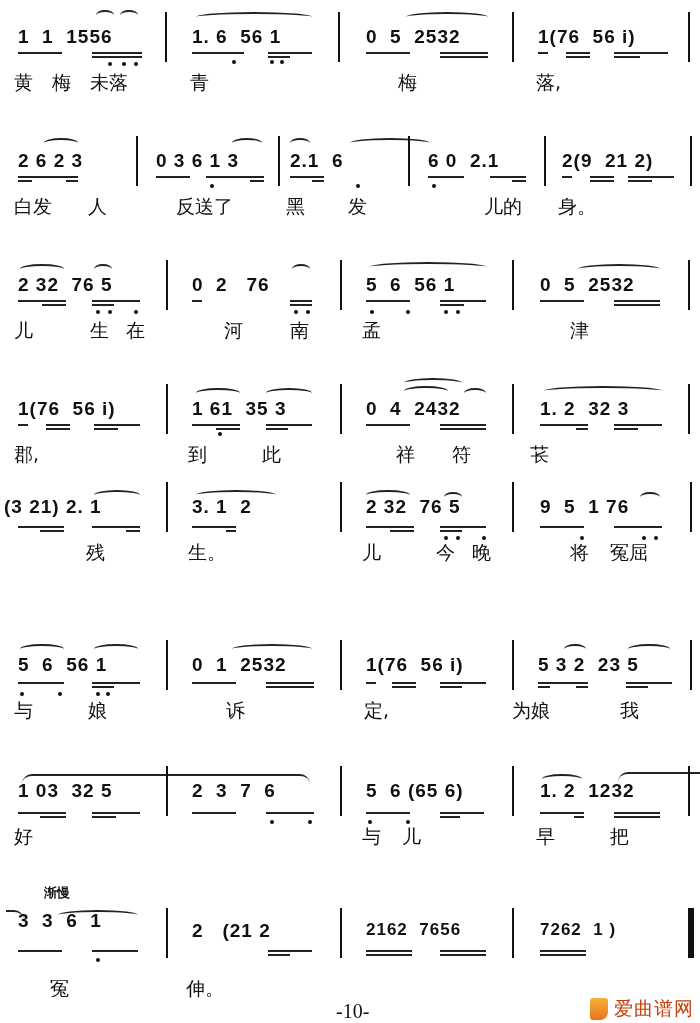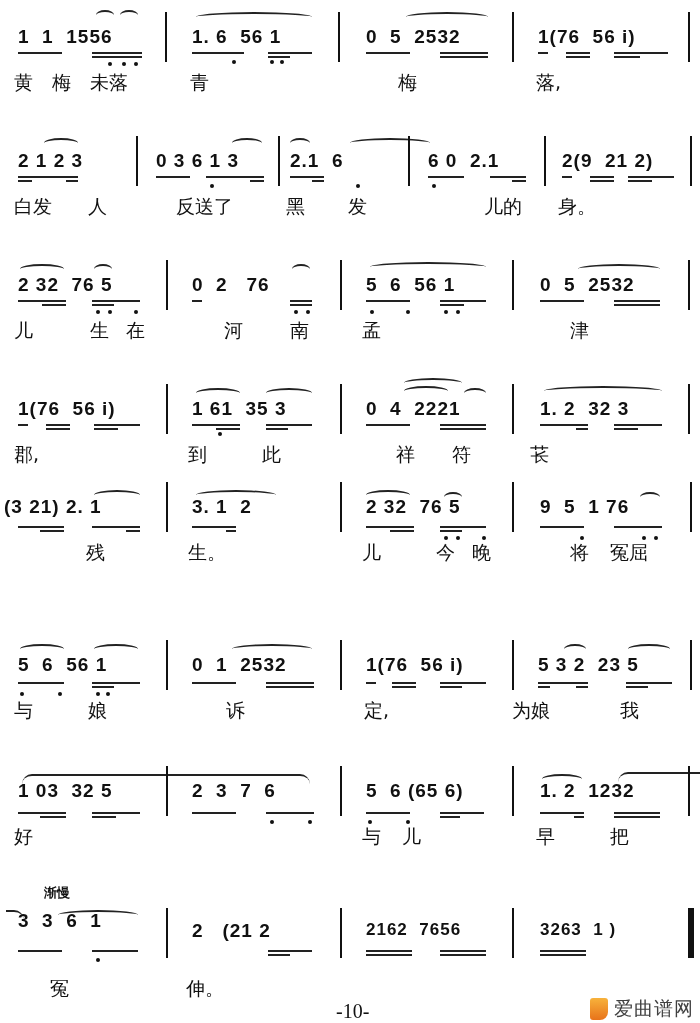--- a/index.html
+++ b/index.html
@@ -92,21 +92,21 @@
     }
     .watermark-icon {
       width: 18px;
       height: 22px;
       background: linear-gradient(180deg, #f7b23b, #e8731a);
       border-radius: 3px 3px 8px 3px;
       position: relative;
     }
     .watermark-text {
       font-size: 19px;
-      color: #404040;
+      color: #c2410c;
       font-family: "DejaVu Sans", sans-serif;
       letter-spacing: 1px;
     }
   </style>
 </head>
 <body>
 
 <div class="system" style="top:0px;">
   <span class="slur" style="left:96px;top:10px;width:18px;"></span>
   <span class="slur" style="left:120px;top:10px;width:18px;"></span>
@@ -146,21 +146,21 @@
   <span class="uline" style="left:566px;top:52px;width:24px;"></span>
   <span class="uline" style="left:566px;top:56px;width:24px;"></span>
   <span class="uline" style="left:614px;top:52px;width:54px;"></span>
   <span class="uline" style="left:614px;top:56px;width:26px;"></span>
   <span class="lyric" style="left:536px;">落,</span>
   <span class="barline" style="left:688px;"></span>
 </div>
 
 <div class="system" style="top:124px;">
   <span class="slur" style="left:44px;top:14px;width:34px;"></span>
-  <span class="notes" style="left:18px;">2 1 2 3</span>
+  <span class="notes" style="left:18px;">2 6 2 3</span>
   <span class="uline" style="left:18px;top:52px;width:60px;"></span>
   <span class="uline" style="left:18px;top:56px;width:14px;"></span>
   <span class="uline" style="left:66px;top:56px;width:12px;"></span>
   <span class="lyric" style="left:14px;">白发</span>
   <span class="lyric" style="left:88px;">人</span>
   <span class="barline" style="left:136px;"></span>
 
   <span class="slur" style="left:232px;top:14px;width:30px;"></span>
   <span class="notes" style="left:156px;">0 3 6 1 3</span>
   <span class="uline" style="left:156px;top:52px;width:34px;"></span>
@@ -264,21 +264,21 @@
   <span class="uline" style="left:266px;top:52px;width:46px;"></span>
   <span class="uline" style="left:266px;top:56px;width:22px;"></span>
   <span class="dot" style="left:218px;top:60px;"></span>
   <span class="lyric" style="left:188px;">到</span>
   <span class="lyric" style="left:262px;">此</span>
   <span class="barline" style="left:340px;"></span>
 
   <span class="slur" style="left:404px;top:6px;width:58px;"></span>
   <span class="slur" style="left:404px;top:14px;width:44px;"></span>
   <span class="slur" style="left:464px;top:16px;width:22px;"></span>
-  <span class="notes" style="left:366px;">0  4  2221</span>
+  <span class="notes" style="left:366px;">0  4  2432</span>
   <span class="uline" style="left:366px;top:52px;width:44px;"></span>
   <span class="uline" style="left:440px;top:52px;width:46px;"></span>
   <span class="uline" style="left:440px;top:56px;width:46px;"></span>
   <span class="lyric" style="left:396px;">祥</span>
   <span class="lyric" style="left:452px;">符</span>
   <span class="barline" style="left:512px;"></span>
 
   <span class="slur" style="left:544px;top:14px;width:118px;"></span>
   <span class="notes" style="left:540px;">1. 2  32 3</span>
   <span class="uline" style="left:540px;top:52px;width:48px;"></span>
@@ -434,21 +434,21 @@
   <span class="lyric" style="left:186px;top:92px;">伸。</span>
   <span class="barline" style="left:340px;top:24px;"></span>
 
   <span class="notes" style="left:366px;top:36px;font-size:17px;">2162  7656</span>
   <span class="uline" style="left:366px;top:66px;width:46px;"></span>
   <span class="uline" style="left:366px;top:70px;width:46px;"></span>
   <span class="uline" style="left:440px;top:66px;width:46px;"></span>
   <span class="uline" style="left:440px;top:70px;width:46px;"></span>
   <span class="barline" style="left:512px;top:24px;"></span>
 
-  <span class="notes" style="left:540px;top:36px;font-size:17px;">3263  1 )</span>
+  <span class="notes" style="left:540px;top:36px;font-size:17px;">7262  1 )</span>
   <span class="uline" style="left:540px;top:66px;width:46px;"></span>
   <span class="uline" style="left:540px;top:70px;width:46px;"></span>
   <span class="barline final" style="left:688px;top:24px;"></span>
 </div>
 
 <div class="page-number">-10-</div>
 
 <div class="watermark">
   <span class="watermark-icon"></span>
   <span class="watermark-text">爱曲谱网</span>

